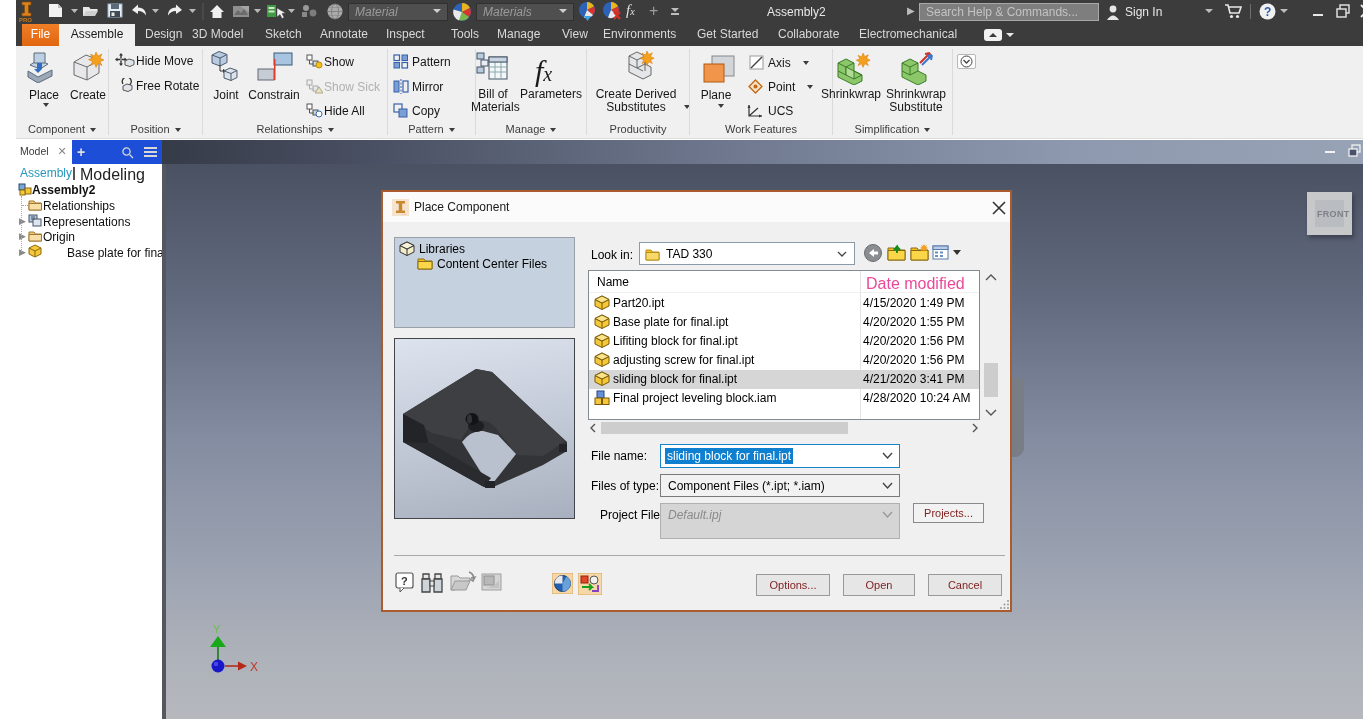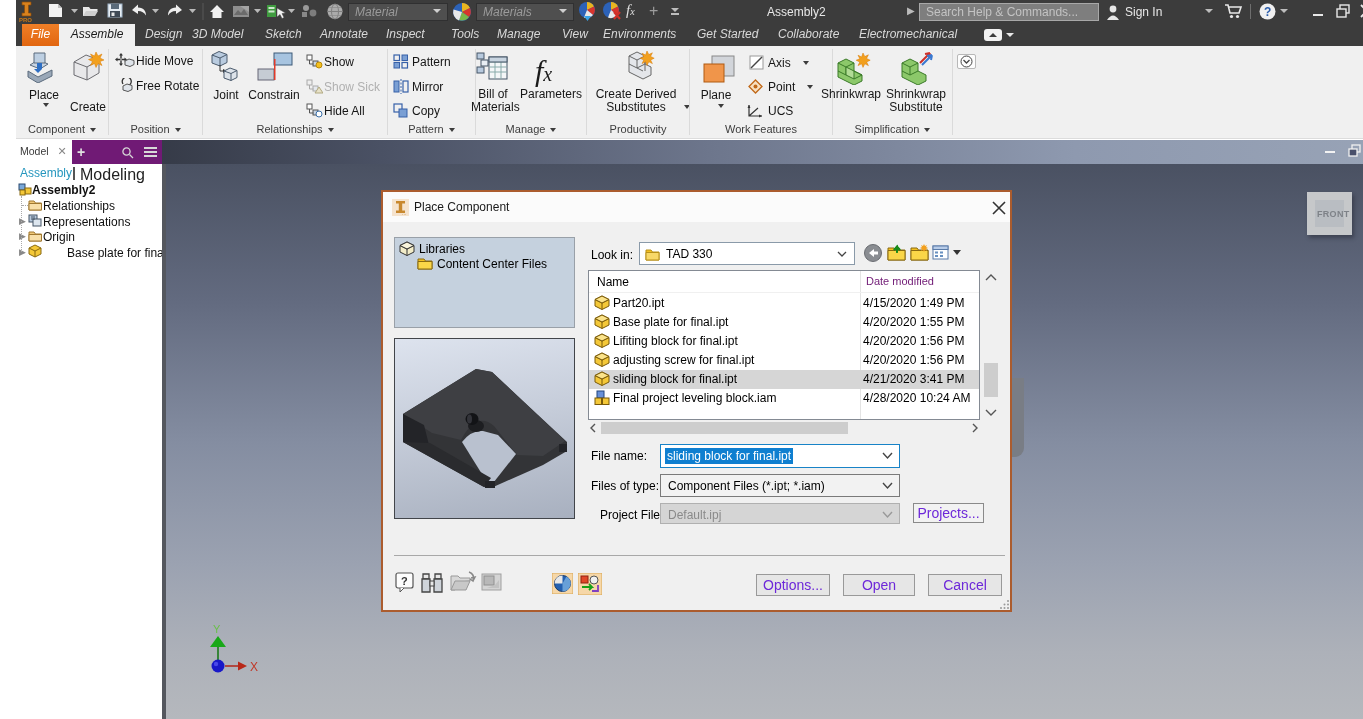--- a/index.html
+++ b/index.html
@@ -8,51 +8,51 @@
   font-family:"Liberation Sans", sans-serif; }
 svg { display:block; }
 
 #titlebar { position:absolute; left:0; top:0; width:1363px; height:24px; background:#3c3c3c; }
 .tbtxt { position:absolute; color:#e8e8e8; font-size:12px; }
 .tbcombo { position:absolute; top:3px; height:18px; background:#4f4f4f; border:1px solid #303031;
   color:#9b9b9b; font-size:12px; font-style:italic; line-height:16px; padding-left:6px; }
 .dd { position:absolute; width:0; height:0; border-left:4px solid transparent; border-right:4px solid transparent; border-top:4px solid #cfcfcf; }
 
 #tabrow { position:absolute; left:0; top:24px; width:1363px; height:22px; background:#3c3c3c; }
-.tab { position:absolute; top:0; height:28px; line-height:21px; color:#d9d9d9; font-size:12px;font-style:italic; }
+.tab { position:absolute; top:0; height:28px; line-height:21px; color:#d9d9d9; font-size:12px; }
 #tabfile { left:6px; width:37px; background:linear-gradient(180deg,#f07f27,#dd5f0a); color:#fff; text-align:center; }
 #tabasm { left:43px; width:76px; background:#f0f0f0; color:#1a1a1a; text-align:center; }
 
 #ribbon { position:absolute; left:0; top:46px; width:1363px; height:93px; background:#f0f0f0; border-bottom:1px solid #dcdcdc; }
 .pcap { position:absolute; top:77px; height:16px; font-size:11px; color:#3c3c3c; text-align:center; white-space:nowrap; }
 .psep { position:absolute; top:3px; height:86px; width:1px; background:#dadada; }
 .blab { position:absolute; font-size:12px; color:#161616; text-align:center; line-height:13px; white-space:nowrap; }
 .srow { position:absolute; font-size:12px; color:#161616; line-height:15px; white-space:nowrap; }
 .gray { color:#b0b0b0 !important; }
 .capdd { display:inline-block; width:0; height:0; border-left:3.5px solid transparent; border-right:3.5px solid transparent; border-top:4px solid #3c3c3c; margin-left:5px; vertical-align:1px; }
 
-#modeltabs { position:absolute; left:0; top:140px; width:146px; height:24px; background:#701a75; }
+#modeltabs { position:absolute; left:0; top:140px; width:146px; height:24px; background:#1d4ed8; }
 #modeltab { position:absolute; left:0; top:0; width:56px; height:24px; background:#fff; color:#3a3a3a; font-size:10.5px; line-height:23px; padding-left:4px; }
 #docstrip { position:absolute; left:146px; top:140px; width:1217px; height:24px;
   background:linear-gradient(90deg,#363b48 0%, #4a5164 18%, #6d768c 45%, #8e99af 75%, #98a3b6 100%); }
 
 #browser { position:absolute; left:0; top:164px; width:146px; height:555px; background:#ffffff; }
 .trow { position:absolute; left:0; height:16px; font-size:12px; color:#101010; white-space:nowrap; }
 
 #viewport { position:absolute; left:150px; top:164px; width:1213px; height:555px;
   background:linear-gradient(180deg,#4a5162 0%, #636b80 25%, #848da1 50%, #9ba2b1 72%, #adb1b9 88%, #b5b8bd 100%); }
 #splitter { position:absolute; left:146px; top:164px; width:4px; height:555px; background:#54575e; }
 #navsliver { position:absolute; left:996px; top:378px; width:12px; height:79px; background:#797d85; border-radius:0 0 9px 0; }
 
 #dialog { position:absolute; left:365px; top:190px; width:631px; height:422px;
   background:#f0f0f0; border:2px solid #ab5c2e; }
 #dlgtitle { position:absolute; left:0; top:0; width:627px; height:30px; background:#fbfbfb; }
 .lbl { position:absolute; font-size:12px; color:#000; white-space:nowrap; }
 .combo { position:absolute; background:#fff; border:1px solid #8a9aa9; font-size:12px; }
-.btn { position:absolute; background:#e6e6e6; border:1px solid #999; font-size:14px; color:#6d28d9;
+.btn { position:absolute; background:#e6e6e6; border:1px solid #999; font-size:11px; color:#7f1d1d;
   text-align:center; }
 .frow { position:absolute; height:19px; font-size:12px; color:#000; white-space:nowrap; }
 </style>
 </head>
 <body>
 <div id="app">
 
 <div id="titlebar">
  <svg width="1363" height="24" style="position:absolute;left:0;top:0">
 
@@ -190,21 +190,21 @@
    <path d="M16,12 v6 l-4,4 -4,-4 h3 v-6 z" fill="#2e6fc4"></path>
    <path d="M2,20 l10,6 14,-7 v6 l-14,7 -10,-6 z" fill="#9aa8b8" stroke="#5b6b7d"></path>
  </svg>
  <div class="blab" style="left:6px;top:43px;width:44px;">Place</div>
  <div class="capdd" style="position:absolute;left:22px;top:57px;"></div>
  <svg width="34" height="34" style="position:absolute;left:54px;top:4px;">
    <path d="M4,12 l12,-7 13,5 v13 l-12,7 -13,-5 z" fill="#e8e8ea" stroke="#6b6b70"></path>
    <path d="M4,12 l13,5 12,-7 M17,17 v13" fill="none" stroke="#6b6b70"></path>
    <path d="M26,2 l2,4 4,-2 -2,4 4,2 -4,1.5 2,4 -4,-2 -2,4 -1.5,-4 -4,2 2,-4 -4,-2 4,-1.5 -2,-4 4,2 z" fill="#f2a01e" stroke="#d87800" stroke-width="0.5"></path>
  </svg>
- <div class="blab" style="left:50px;top:43px;width:44px;margin-top:12px;">Create</div>
+ <div class="blab" style="left:50px;top:43px;width:44px;">Create</div>
  <div class="pcap" style="left:0px;width:92px;">Component<span class="capdd"></span></div>
  <div class="psep" style="left:92px;"></div>
 
  <svg width="20" height="16" style="position:absolute;left:99px;top:7px;">
    <path d="M6,0 l2,2.5 h-1.3 v3 h-1.4 v-3 H4 z M6,13 l2,-2.5 h-1.3 v-3 h-1.4 v3 H4 z M0,6.5 l2.5,-2 v1.3 h3 v1.4 h-3 v1.3 z M12,6.5 l-2.5,-2 v1.3 h-3 v1.4 h3 v1.3 z" fill="#333"></path>
    <path d="M10,8 l4,-2 5,1.5 v4 l-4,2 -5,-1.5 z" fill="#dfe4ea" stroke="#555"></path>
  </svg>
  <div class="srow" style="left:120px;top:8px;">Hide Move</div>
  <svg width="20" height="16" style="position:absolute;left:99px;top:32px;">
    <path d="M8,6 a4.5,4.5 0 1 1 4,2" fill="none" stroke="#333" stroke-width="1.3"></path>
@@ -504,21 +504,21 @@
         <rect x="8" y="6.5" width="3" height="2" fill="#6890c0"></rect>
         <rect x="3" y="10" width="3" height="2" fill="#6890c0"></rect>
         <rect x="8" y="10" width="3" height="2" fill="#6890c0"></rect>
       </svg>
  <svg width="8" height="6" style="position:absolute;left:570px;top:58px;">
         <path d="M0,0 h8 l-4,5 z" fill="#333"></path>
       </svg>
 
  <div style="position:absolute;left:205px;top:78px;width:392px;height:150px;background:#fff;border:1px solid #848a93;">
   <div style="position:absolute;left:8px;top:4px;font-size:12px;color:#000;">Name</div>
-  <div style="position:absolute;left:277px;top:4px;font-size:11px;color:#701a75;">Date modified</div>
+  <div style="position:absolute;left:277px;top:4px;font-size:16px;color:#ec4899;">Date modified</div>
   <div style="position:absolute;left:271px;top:0;width:1px;height:148px;background:#e4e4e4;"></div>
   <div style="position:absolute;left:0;top:21px;width:390px;height:1px;background:#f0f0f0;"></div>
  </div>
  <div id="listrows" style="position:absolute;left:206px;top:78px;width:390px;height:150px;overflow:hidden;">
   <div style="position:absolute;left:0;top:100px;width:390px;height:19px;background:#d6d6d6;"></div>
   <svg class="ipticon" width="16" height="15" style="position:absolute;left:5px;top:25px;">
           <path d="M8,1 L15,4.5 V11 L8,14.5 L1,11 V4.5 z" fill="#f4c838" stroke="#7a5a08"></path>
           <path d="M1,4.5 l7,3.5 7,-3.5 M8,8 v6.5" fill="none" stroke="#7a5a08"></path>
           <path d="M8,1 L15,4.5 8,8 1,4.5 z" fill="#fbe38a" stroke="#7a5a08"></path>
         </svg>
@@ -591,21 +591,21 @@
 
  <div class="lbl" style="left:208px;top:287px;">Files of type:</div>
  <div style="position:absolute;left:277px;top:282px;width:240px;height:23px;background:#f2f2f2;border:1px solid #7a7a7a;">
   <div style="position:absolute;left:7px;top:4px;font-size:12px;color:#000;">Component Files (*.ipt; *.iam)</div>
   <svg width="11" height="8" style="position:absolute;left:221px;top:7px;">
           <path d="M1,1 L5.5,6 L10,1" fill="none" stroke="#444" stroke-width="1.4"></path>
         </svg>
  </div>
 
  <div class="lbl" style="left:208px;top:316px;margin-left:9px;">Project File:</div>
- <div style="position:absolute;left:277px;top:311px;width:240px;height:21px;background:#d5d5d5;border:1px solid #b0b0b0;">
+ <div style="position:absolute;left:277px;top:311px;width:240px;height:36px;background:#d5d5d5;border:1px solid #b0b0b0;font-style:italic;">
   <div style="position:absolute;left:7px;top:4px;font-size:12px;color:#8a8a8a;">Default.ipj</div>
   <svg width="11" height="8" style="position:absolute;left:221px;top:7px;">
           <path d="M1,1 L5.5,6 L10,1" fill="none" stroke="#999" stroke-width="1.4"></path>
         </svg>
  </div>
  <div class="btn" style="left:530px;top:311px;width:71px;height:20px;line-height:18px;background:#f2f2f2;border-color:#8a8a8a;">Projects...</div>
 
  <div style="position:absolute;left:11px;top:363px;width:611px;height:1px;background:#a8a8a8;"></div>
 
  <svg width="20" height="22" style="position:absolute;left:12px;top:380px;">

